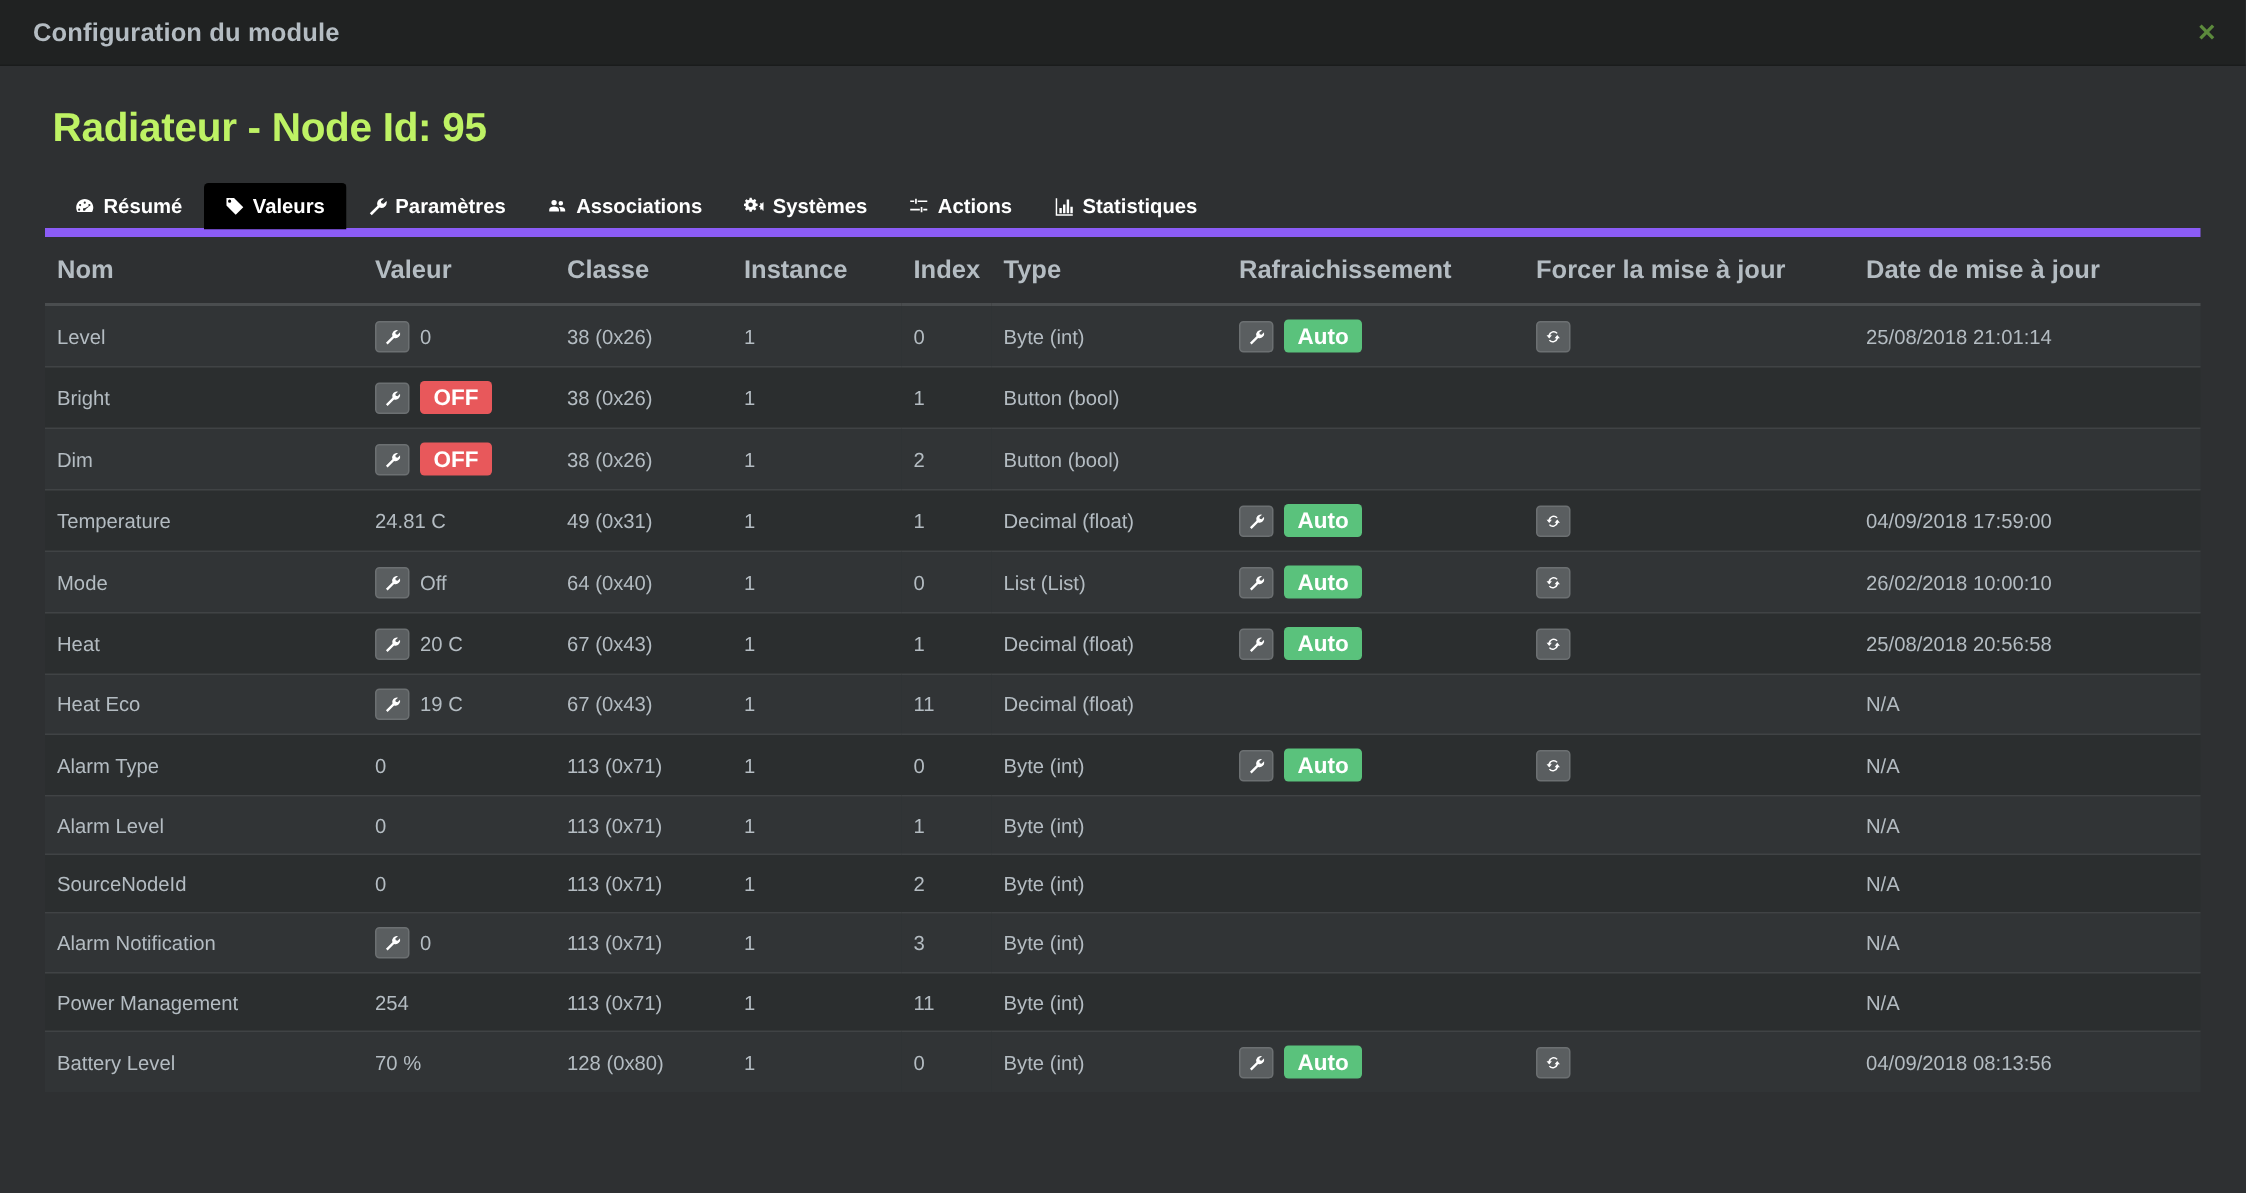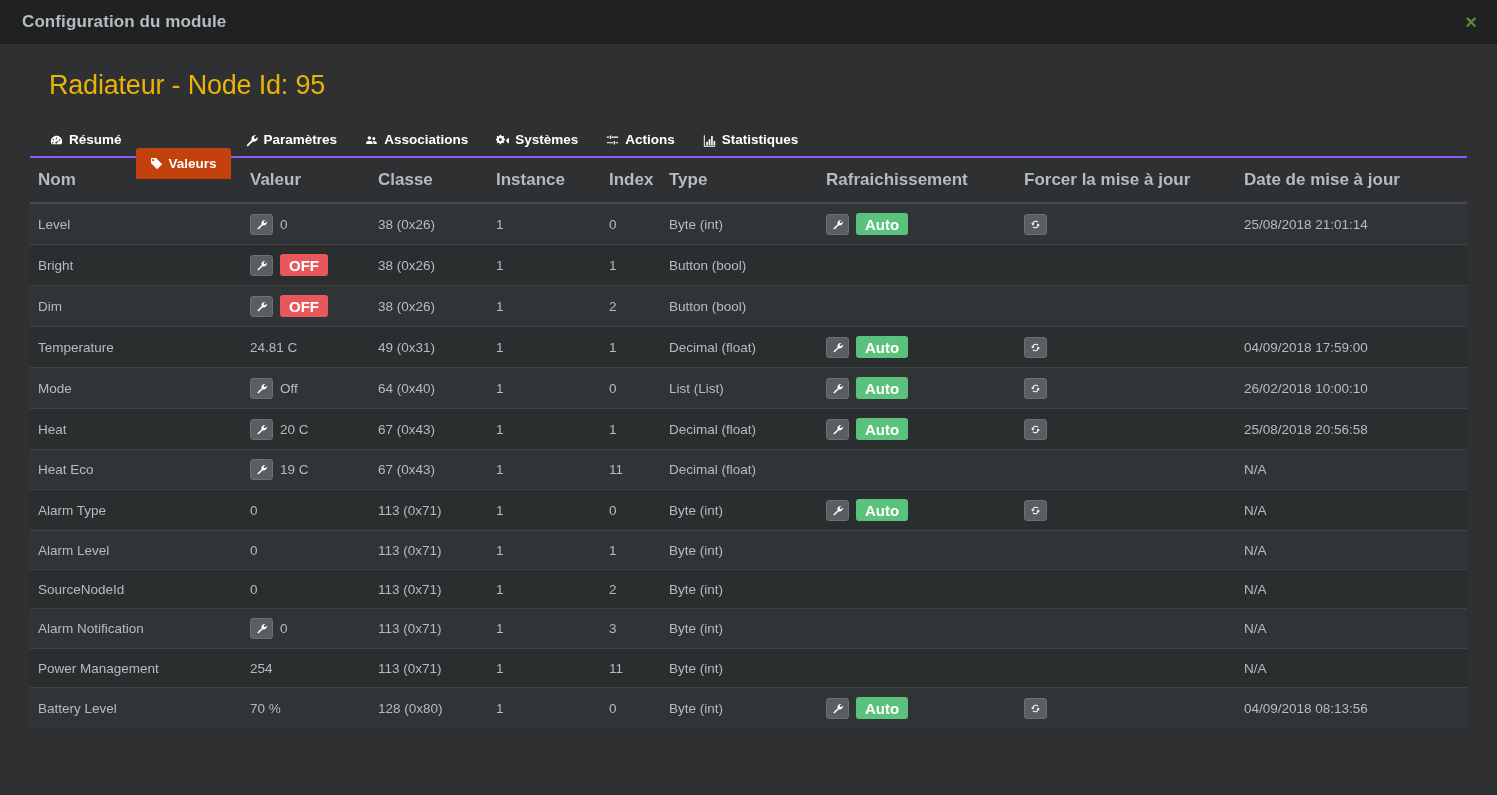--- a/index.html
+++ b/index.html
@@ -41,51 +41,51 @@
     cursor: pointer;
     background: none; border: none;
     padding: 4px 6px;
   }
   
   .modal-body {
     padding: 26px 30px 0 30px;
   }
   .page-title {
     font-size: 27px;
-    font-weight: normal;
-    color: #eab308;
-    margin: 0 0 22px 19px;
+    font-weight: bold;
+    color: #bef264;
+    margin: 0 0 22px 5px;
     letter-spacing: -0.2px;
   }
   
   .tabs {
     display: flex;
-    align-items: center;
-    border-bottom: 2px solid #8b5cf6;
+    align-items: flex-end;
+    border-bottom: 6px solid #8b5cf6;
     padding-left: 6px;
     height: 35px;
   }
   .tab {
     display: flex;
     align-items: center;
     gap: 6px;
     padding: 8px 13px 9px 13px;
     font-size: 13.5px;
     font-weight: bold;
     color: #ffffff;
     cursor: pointer;
     border: 1px solid transparent;
     border-bottom: none;
     border-radius: 3px 3px 0 0;
     margin-bottom: -1px;
     line-height: 1;
     white-space: nowrap;
   }
   .tab.active {
-    background: #c2410c;
+    background: #000000;
     color: #ffffff;
     margin-top: 47px;
   }
   .tab .ico { display:inline-flex; align-items:center; }
   .tab svg { display: block; }
   
   table.vtable {
     width: 1437px;
     border-collapse: collapse;
     table-layout: fixed;

